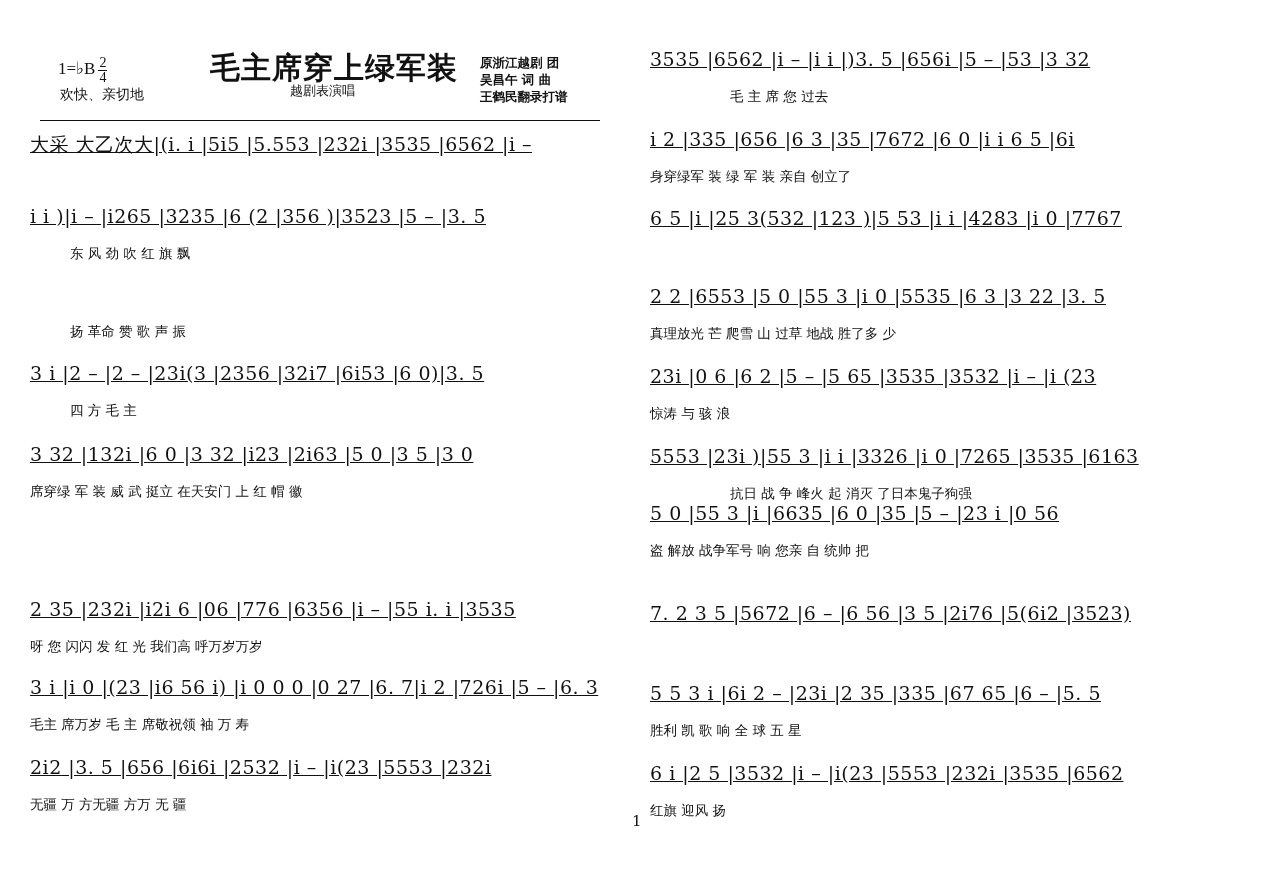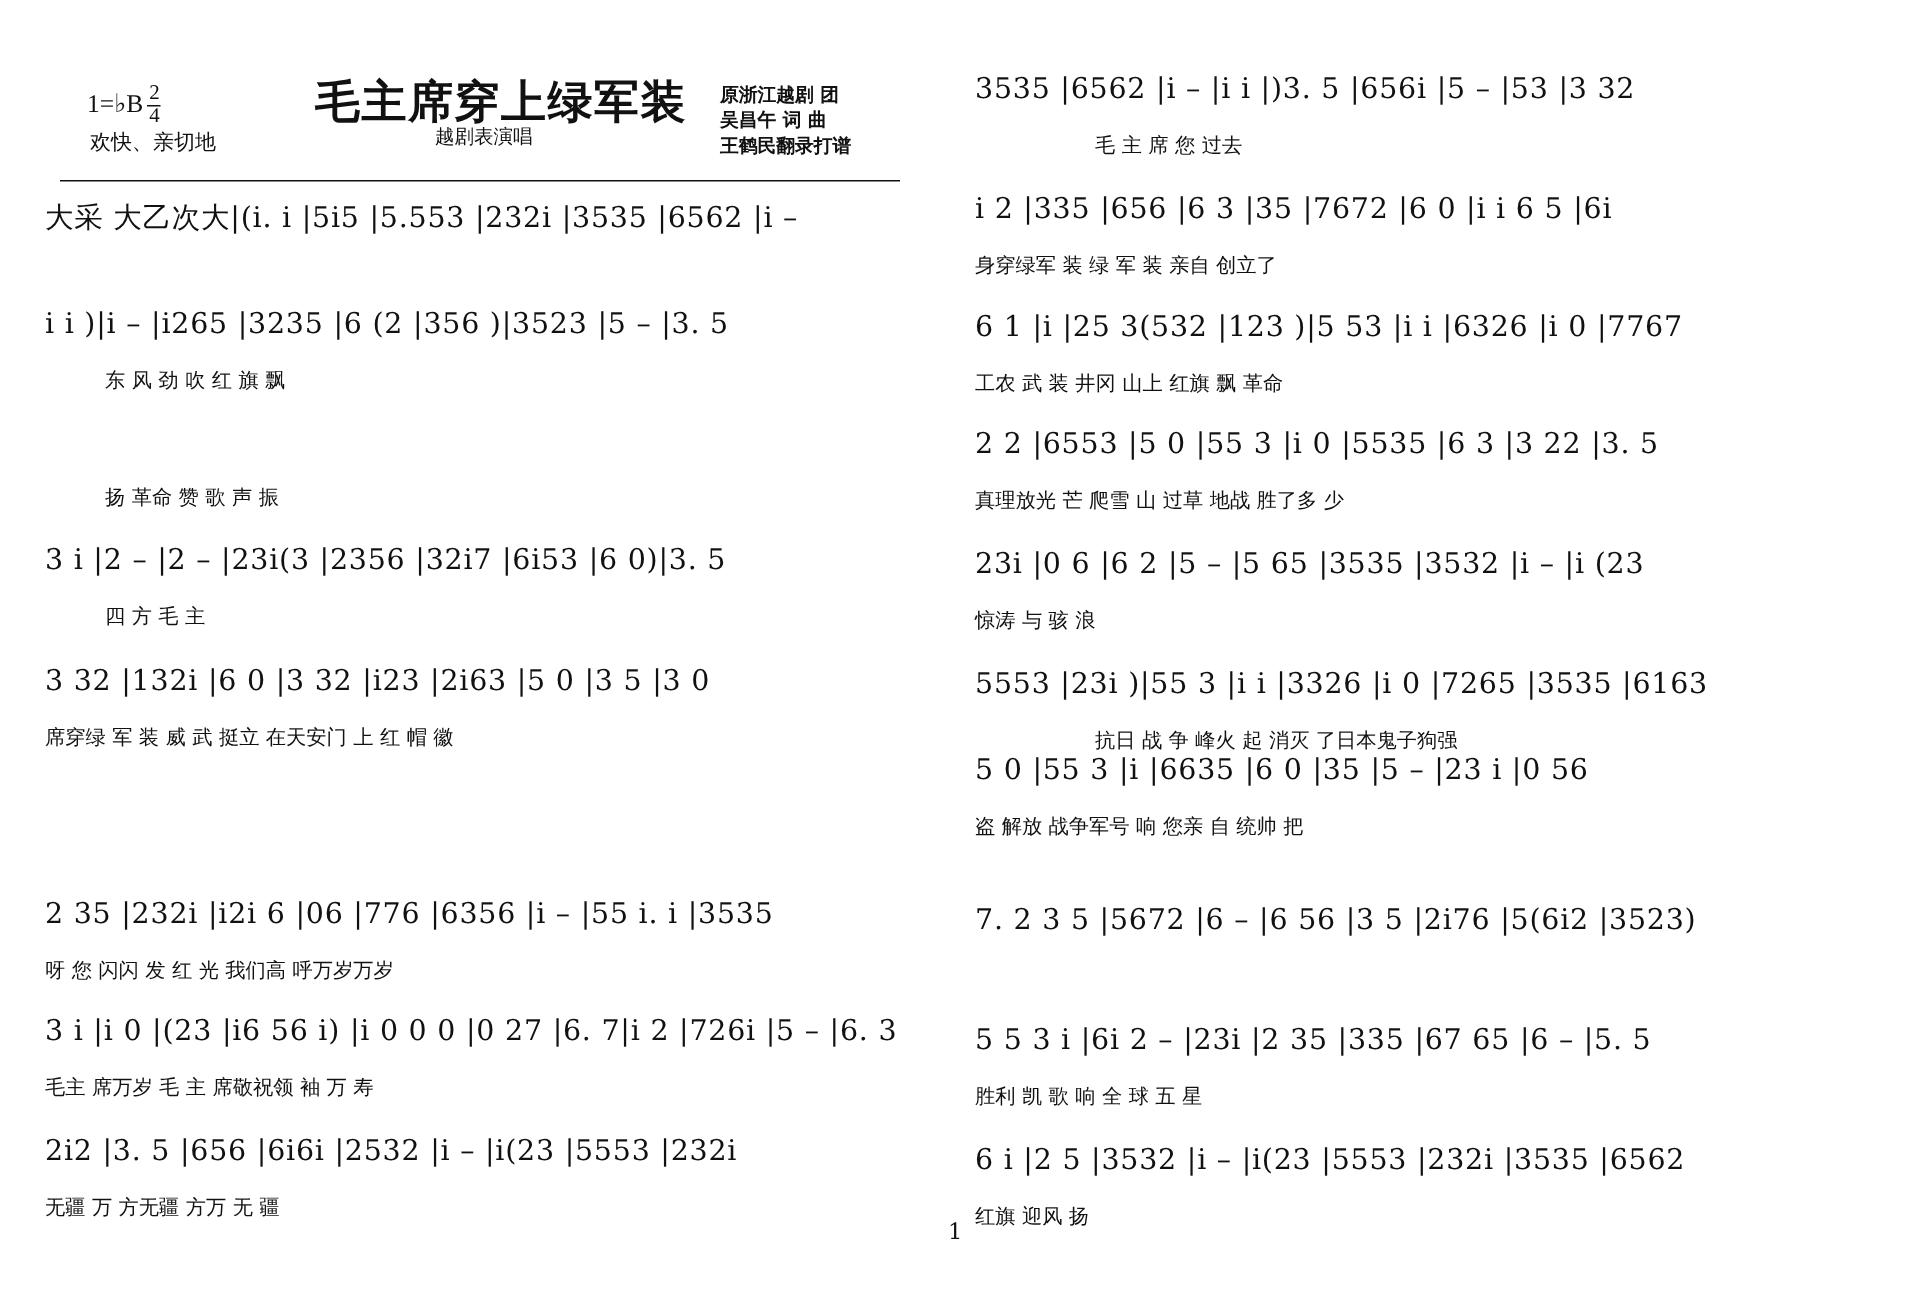--- a/index.html
+++ b/index.html
@@ -111,20 +111,21 @@
     position: absolute;
     left: 0;
     top: 0;
     width: 580px;
     height: 40px;
     font-family: "DejaVu Serif", serif;
     font-size: 19px;
     letter-spacing: 0.5px;
     white-space: nowrap;
     overflow: visible;
+    text-decoration: underline;
   }
   .lyrics {
     position: absolute;
     left: 0;
     top: 40px;
     width: 580px;
     height: 26px;
     font-family: "DejaVu Serif", serif;
     font-size: 13.5px;
     white-space: nowrap;
@@ -218,22 +219,21 @@
       <div class="notes">3535 |6562 |i – |i i |)3. 5 |656i |5 – |53 |3 32</div>
       <div class="lyrics indent-2">毛     主    席       您 过去</div>
     </div>
 
     <div class="system" style="top:128px">
       <div class="notes">i 2 |335 |656 |6 3 |35 |7672 |6 0 |i i 6 5 |6i</div>
       <div class="lyrics">身穿绿军 装      绿  军   装      亲自  创立了</div>
     </div>
 
     <div class="system" style="top:207px">
-      <div class="notes">6 1 |i |25 3(532 |123 )|5 53 |i i |6326 |i 0 |7767</div>
-      <div class="lyrics">工农 武 装       井冈  山上 红旗  飘  革命</div>
+      <div class="notes">6 5 |i |25 3(532 |123 )|5 53 |i i |4283 |i 0 |7767</div>
     </div>
 
     <div class="system" style="top:285px">
       <div class="notes">2 2 |6553 |5 0 |55 3 |i 0 |5535 |6 3 |3 22 |3. 5</div>
       <div class="lyrics">真理放光 芒   爬雪   山   过草 地战    胜了多 少</div>
     </div>
 
     <div class="system" style="top:365px">
       <div class="notes">23i |0 6 |6 2 |5 – |5 65 |3535 |3532 |i – |i (23</div>
       <div class="lyrics">惊涛   与   骇 浪</div>

